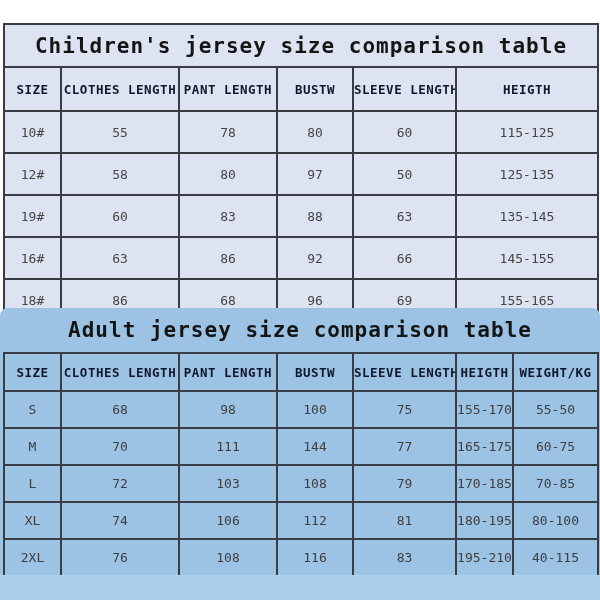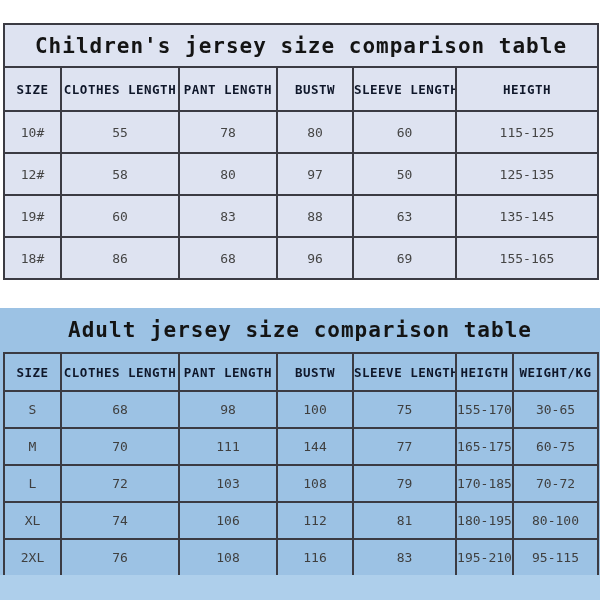--- a/index.html
+++ b/index.html
@@ -14,21 +14,21 @@
     border:2px solid #3b3b43;
     text-align:center;vertical-align:middle;padding:0;
     overflow:hidden;white-space:nowrap;
   }
 
   
   .children{position:absolute;top:23px;left:3px;width:594px;}
   .children td,.children th{background:#dee3f1;}
 
   
-  .adult-section{position:absolute;top:308px;left:0;width:600px;height:292px;background:#9cc2e4;}
+  .adult-section{position:absolute;top:308px;left:0;width:600px;height:292px;background:#9cc2e4;border-radius:8px;}
   .adult-title{
     height:44px;display:flex;align-items:center;justify-content:center;
     font-size:21px;font-weight:bold;color:#141414;letter-spacing:1px;
   }
   .adult{position:absolute;top:44px;left:3px;width:594px;}
   .adult td,.adult th{background:#9cc2e4;}
   .adult-footer{position:absolute;left:0;top:267px;width:600px;height:25px;background:#aecfeb;}
 
   
   .title-cell{font-size:21px;font-weight:bold;color:#141414;height:41px;letter-spacing:1px;}
@@ -81,20 +81,28 @@
     </tr>
     <tr class="data-row">
       <td>19#</td>
       <td>60</td>
       <td>83</td>
       <td>88</td>
       <td>63</td>
       <td>135-145</td>
     </tr>
     <tr class="data-row">
+      <td>16#</td>
+      <td>63</td>
+      <td>86</td>
+      <td>92</td>
+      <td>66</td>
+      <td>145-155</td>
+    </tr>
+    <tr class="data-row">
       <td>18#</td>
       <td>86</td>
       <td>68</td>
       <td>96</td>
       <td>69</td>
       <td>155-165</td>
     </tr>
   </tbody>
     </table>
 
@@ -121,57 +129,57 @@
         <th>HEIGTH</th>
         <th>WEIGHT/KG</th>
       </tr>
       <tr class="data-row">
         <td>S</td>
         <td>68</td>
         <td>98</td>
         <td>100</td>
         <td>75</td>
         <td>155-170</td>
-        <td>30-65</td>
+        <td>55-50</td>
       </tr>
       <tr class="data-row">
         <td>M</td>
         <td>70</td>
         <td>111</td>
         <td>144</td>
         <td>77</td>
         <td>165-175</td>
         <td>60-75</td>
       </tr>
       <tr class="data-row">
         <td>L</td>
         <td>72</td>
         <td>103</td>
         <td>108</td>
         <td>79</td>
         <td>170-185</td>
-        <td>70-72</td>
+        <td>70-85</td>
       </tr>
       <tr class="data-row">
         <td>XL</td>
         <td>74</td>
         <td>106</td>
         <td>112</td>
         <td>81</td>
         <td>180-195</td>
         <td>80-100</td>
       </tr>
       <tr class="data-row">
         <td>2XL</td>
         <td>76</td>
         <td>108</td>
         <td>116</td>
         <td>83</td>
         <td>195-210</td>
-        <td>95-115</td>
+        <td>40-115</td>
       </tr>
     </tbody>
       </table>
 
     <div class="adult-footer"></div>
   </div>
 
 </div>
 
 </body></html>

